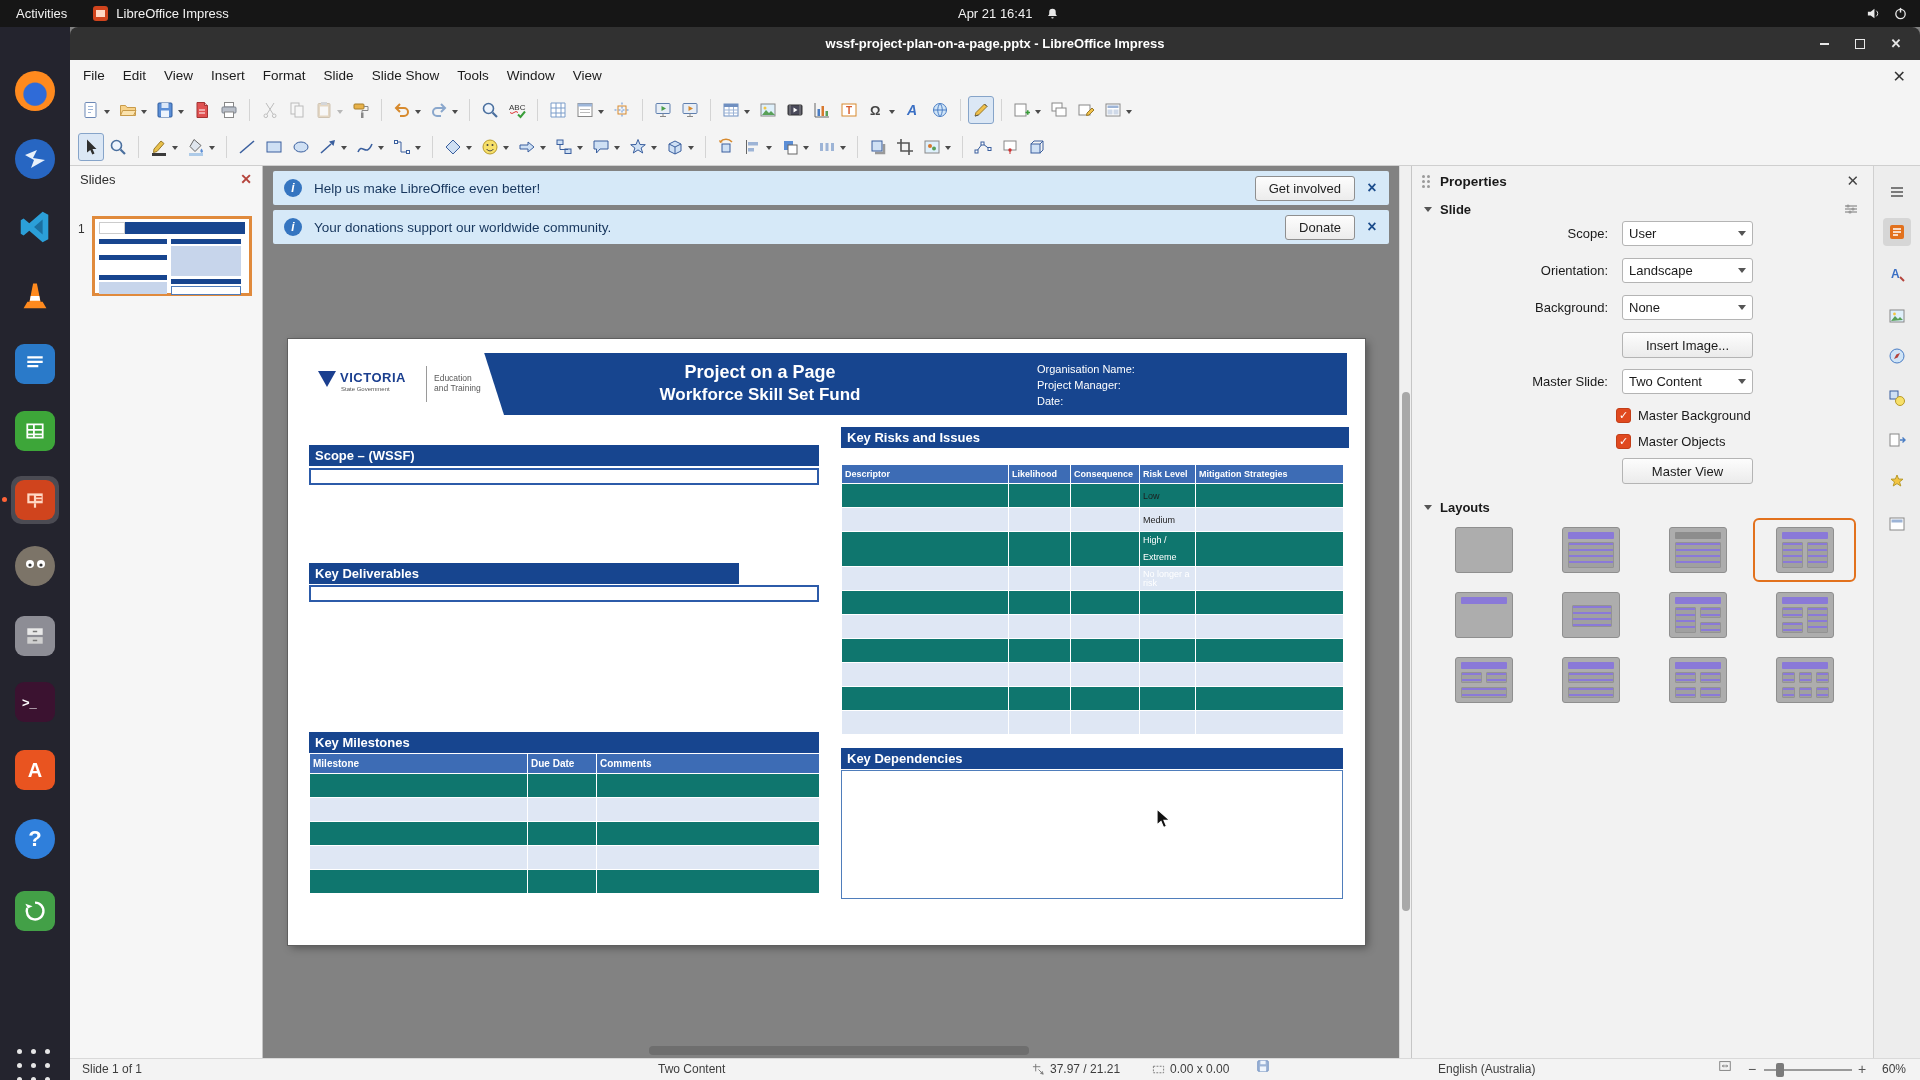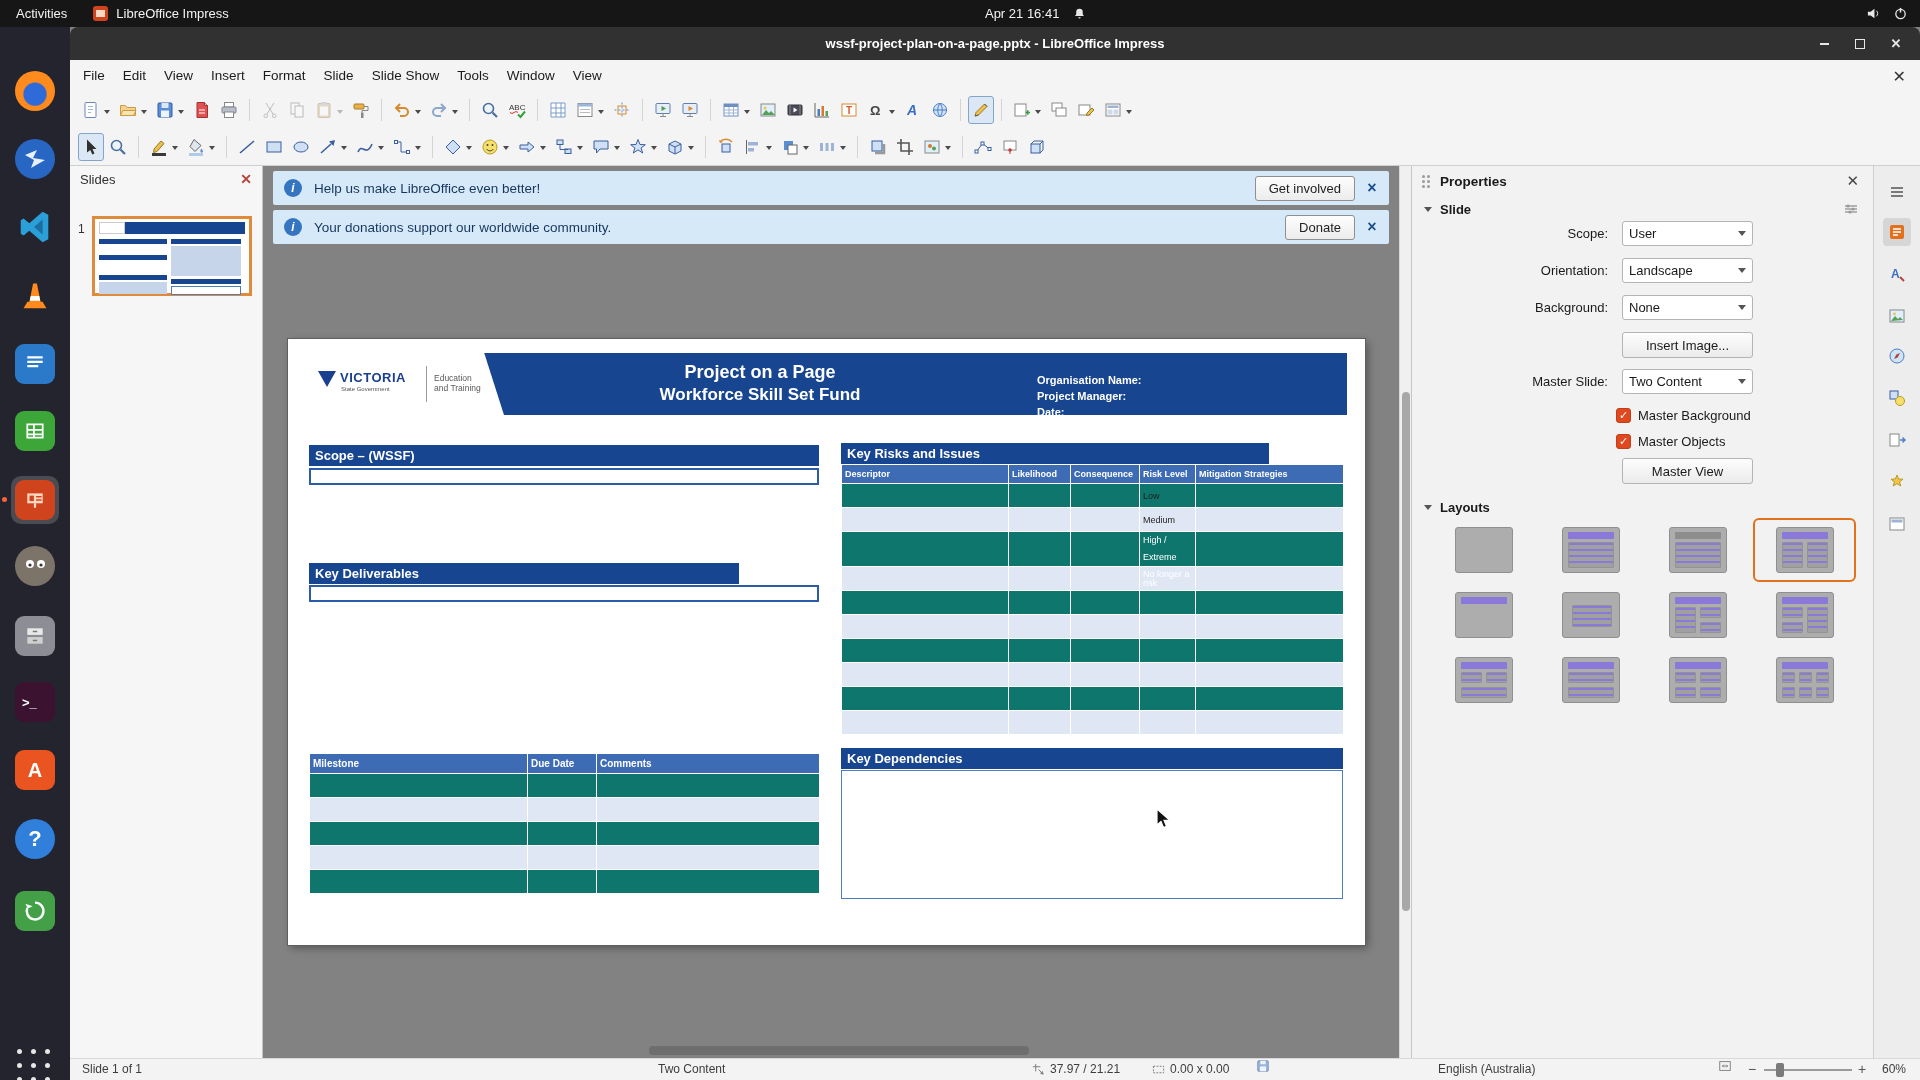--- a/index.html
+++ b/index.html
@@ -5,21 +5,21 @@
   * { margin:0; padding:0; box-sizing:border-box; }
   html,body { width:1920px; height:1080px; font-family:"Liberation Sans", sans-serif; }
   #screen { position:relative; width:1920px; height:1080px; background:#828282; overflow:hidden; }
 
   
   #topbar { position:absolute; left:0; top:0; width:1920px; height:27px; background:#161616; color:#f2f2f2; font-size:13px; display:flex; align-items:center; }
   #topbar .tb-left { display:flex; align-items:center; gap:26px; padding-left:16px; }
   #topbar .appgrp { display:flex; align-items:center; gap:8px; }
   .impress-mini { width:15px; height:15px; border-radius:3px; background:#d0441d; position:relative; }
   .impress-mini::after { content:""; position:absolute; left:3px; top:4px; width:9px; height:7px; background:#ffd8c4; }
-  #topbar .tb-center { position:absolute; left:50%; transform:translateX(-2%); display:flex; align-items:center; gap:14px;margin-left:27px; }
+  #topbar .tb-center { position:absolute; left:50%; transform:translateX(-2%); display:flex; align-items:center; gap:14px; }
   #topbar .tb-right { position:absolute; right:12px; display:flex; align-items:center; gap:12px; }
 
   
   #dock { position:absolute; left:0; top:27px; width:70px; height:1053px; background:#24242e; }
   .dock-item { position:absolute; left:11px; width:48px; height:48px; border-radius:10px; display:flex; align-items:center; justify-content:center; }
   .dock-item.active { background:rgba(255,255,255,.18); }
   .dock-item.active::before { content:""; position:absolute; left:-9px; top:21px; width:5px; height:5px; border-radius:50%; background:#ff6337; }
   .di-circle { width:40px; height:40px; border-radius:50%; }
   .di-rrect { width:40px; height:40px; border-radius:9px; display:flex; align-items:center; justify-content:center; color:#fff; font-weight:bold; font-size:20px; }
   #appgrid { position:absolute; left:17px; top:1022px; width:36px; height:36px; display:grid; grid-template-columns:repeat(3,1fr); gap:6px; }
@@ -66,21 +66,21 @@
   #banner { position:absolute; left:18px; top:14px; width:1041px; height:62px; background:#17458f; }
   #vic-logo { position:absolute; left:0; top:0; width:198px; height:62px; background:#fff; clip-path:polygon(0 0, 90% 0, 100% 100%, 0 100%); }
   .vic-tri { position:absolute; left:12px; top:18px; width:0; height:0; border-left:9px solid transparent; border-right:9px solid transparent; border-top:16px solid #1b3f8f; }
   .vic-brand { position:absolute; left:34px; top:17px; font-size:13px; font-weight:bold; color:#1b3f8f; letter-spacing:.5px; }
   .vic-sub { position:absolute; left:35px; top:33px; font-size:6px; color:#555; }
   .vic-div { position:absolute; left:120px; top:13px; width:1px; height:36px; background:#9a9a9a; }
   .vic-dept { position:absolute; left:128px; top:20px; font-size:8.5px; color:#5a5a5a; line-height:10px; }
   #banner-title { position:absolute; left:254px; top:8px; width:400px; text-align:center; color:#fff; font-weight:bold; }
   #banner-title .t1 { font-size:18px; line-height:23px; }
   #banner-title .t2 { font-size:17px; line-height:22px; }
-  #banner-fields { position:absolute; left:731px; top:19px; color:#fff; font-size:11px; font-weight:bold; line-height:16px; }
+  #banner-fields { position:absolute; left:731px; top:8px; color:#fff; font-size:11px; font-weight:normal; line-height:16px; }
   .sec-h { position:absolute; background:#17458f; color:#fff; font-weight:bold; font-size:13px; line-height:21px; padding-left:6px; height:21px; }
   .empty-box { position:absolute; background:#fff; border:2px solid #2c5ba9; }
   .dep-box { position:absolute; background:#fff; border:1px solid #4f7dbb; }
   table.stable { position:absolute; border-collapse:collapse; table-layout:fixed; }
   table.stable th { background:#3d6cb5; color:#fff; font-weight:bold; text-align:left; padding:2px 3px; border:1px solid #fff; }
   table.stable td { border:1px solid #fff; padding:0 3px; font-size:9px; }
   .mtable th { font-size:10px; height:20px; }
   .rtable th { font-size:9px; height:19px; }
   .mtable tr.body { height:24px; }
   .rtable tr.body { height:24px; }
@@ -756,20 +756,21 @@
           <div>Date:</div>
         </div>
       </div>
 
       <div class="sec-h" style="left:21px;top:106px;width:510px">Scope – (WSSF)</div>
       <div class="empty-box" style="left:21px;top:129px;width:510px;height:17px"></div>
 
       <div class="sec-h" style="left:21px;top:224px;width:430px">Key Deliverables</div>
       <div class="empty-box" style="left:21px;top:246px;width:510px;height:17px"></div>
 
+      <div class="sec-h" style="left:21px;top:393px;width:510px">Key Milestones</div>
       <table class="stable mtable" style="left:21px;top:414px;width:510px">
         <colgroup>
             <col style="width:218px">
             <col style="width:69px">
             <col style="width:223px">
           </colgroup>
         <thead>
             <tr>
           <th>Milestone</th>
           <th>Due Date</th>
@@ -798,21 +799,21 @@
               <td></td>
             </tr>
           <tr class="body ra">
               <td></td>
               <td></td>
               <td></td>
             </tr>
         </tbody>
       </table>
 
-      <div class="sec-h" style="left:553px;top:104px;width:428px">Key Risks and Issues</div>
+      <div class="sec-h" style="left:553px;top:88px;width:508px">Key Risks and Issues</div>
       <table class="stable rtable" style="left:553px;top:125px;width:502px">
         <colgroup>
             <col style="width:167px">
             <col style="width:62px">
             <col style="width:69px">
             <col style="width:56px">
             <col style="width:148px">
           </colgroup>
         <thead>
             <tr>

